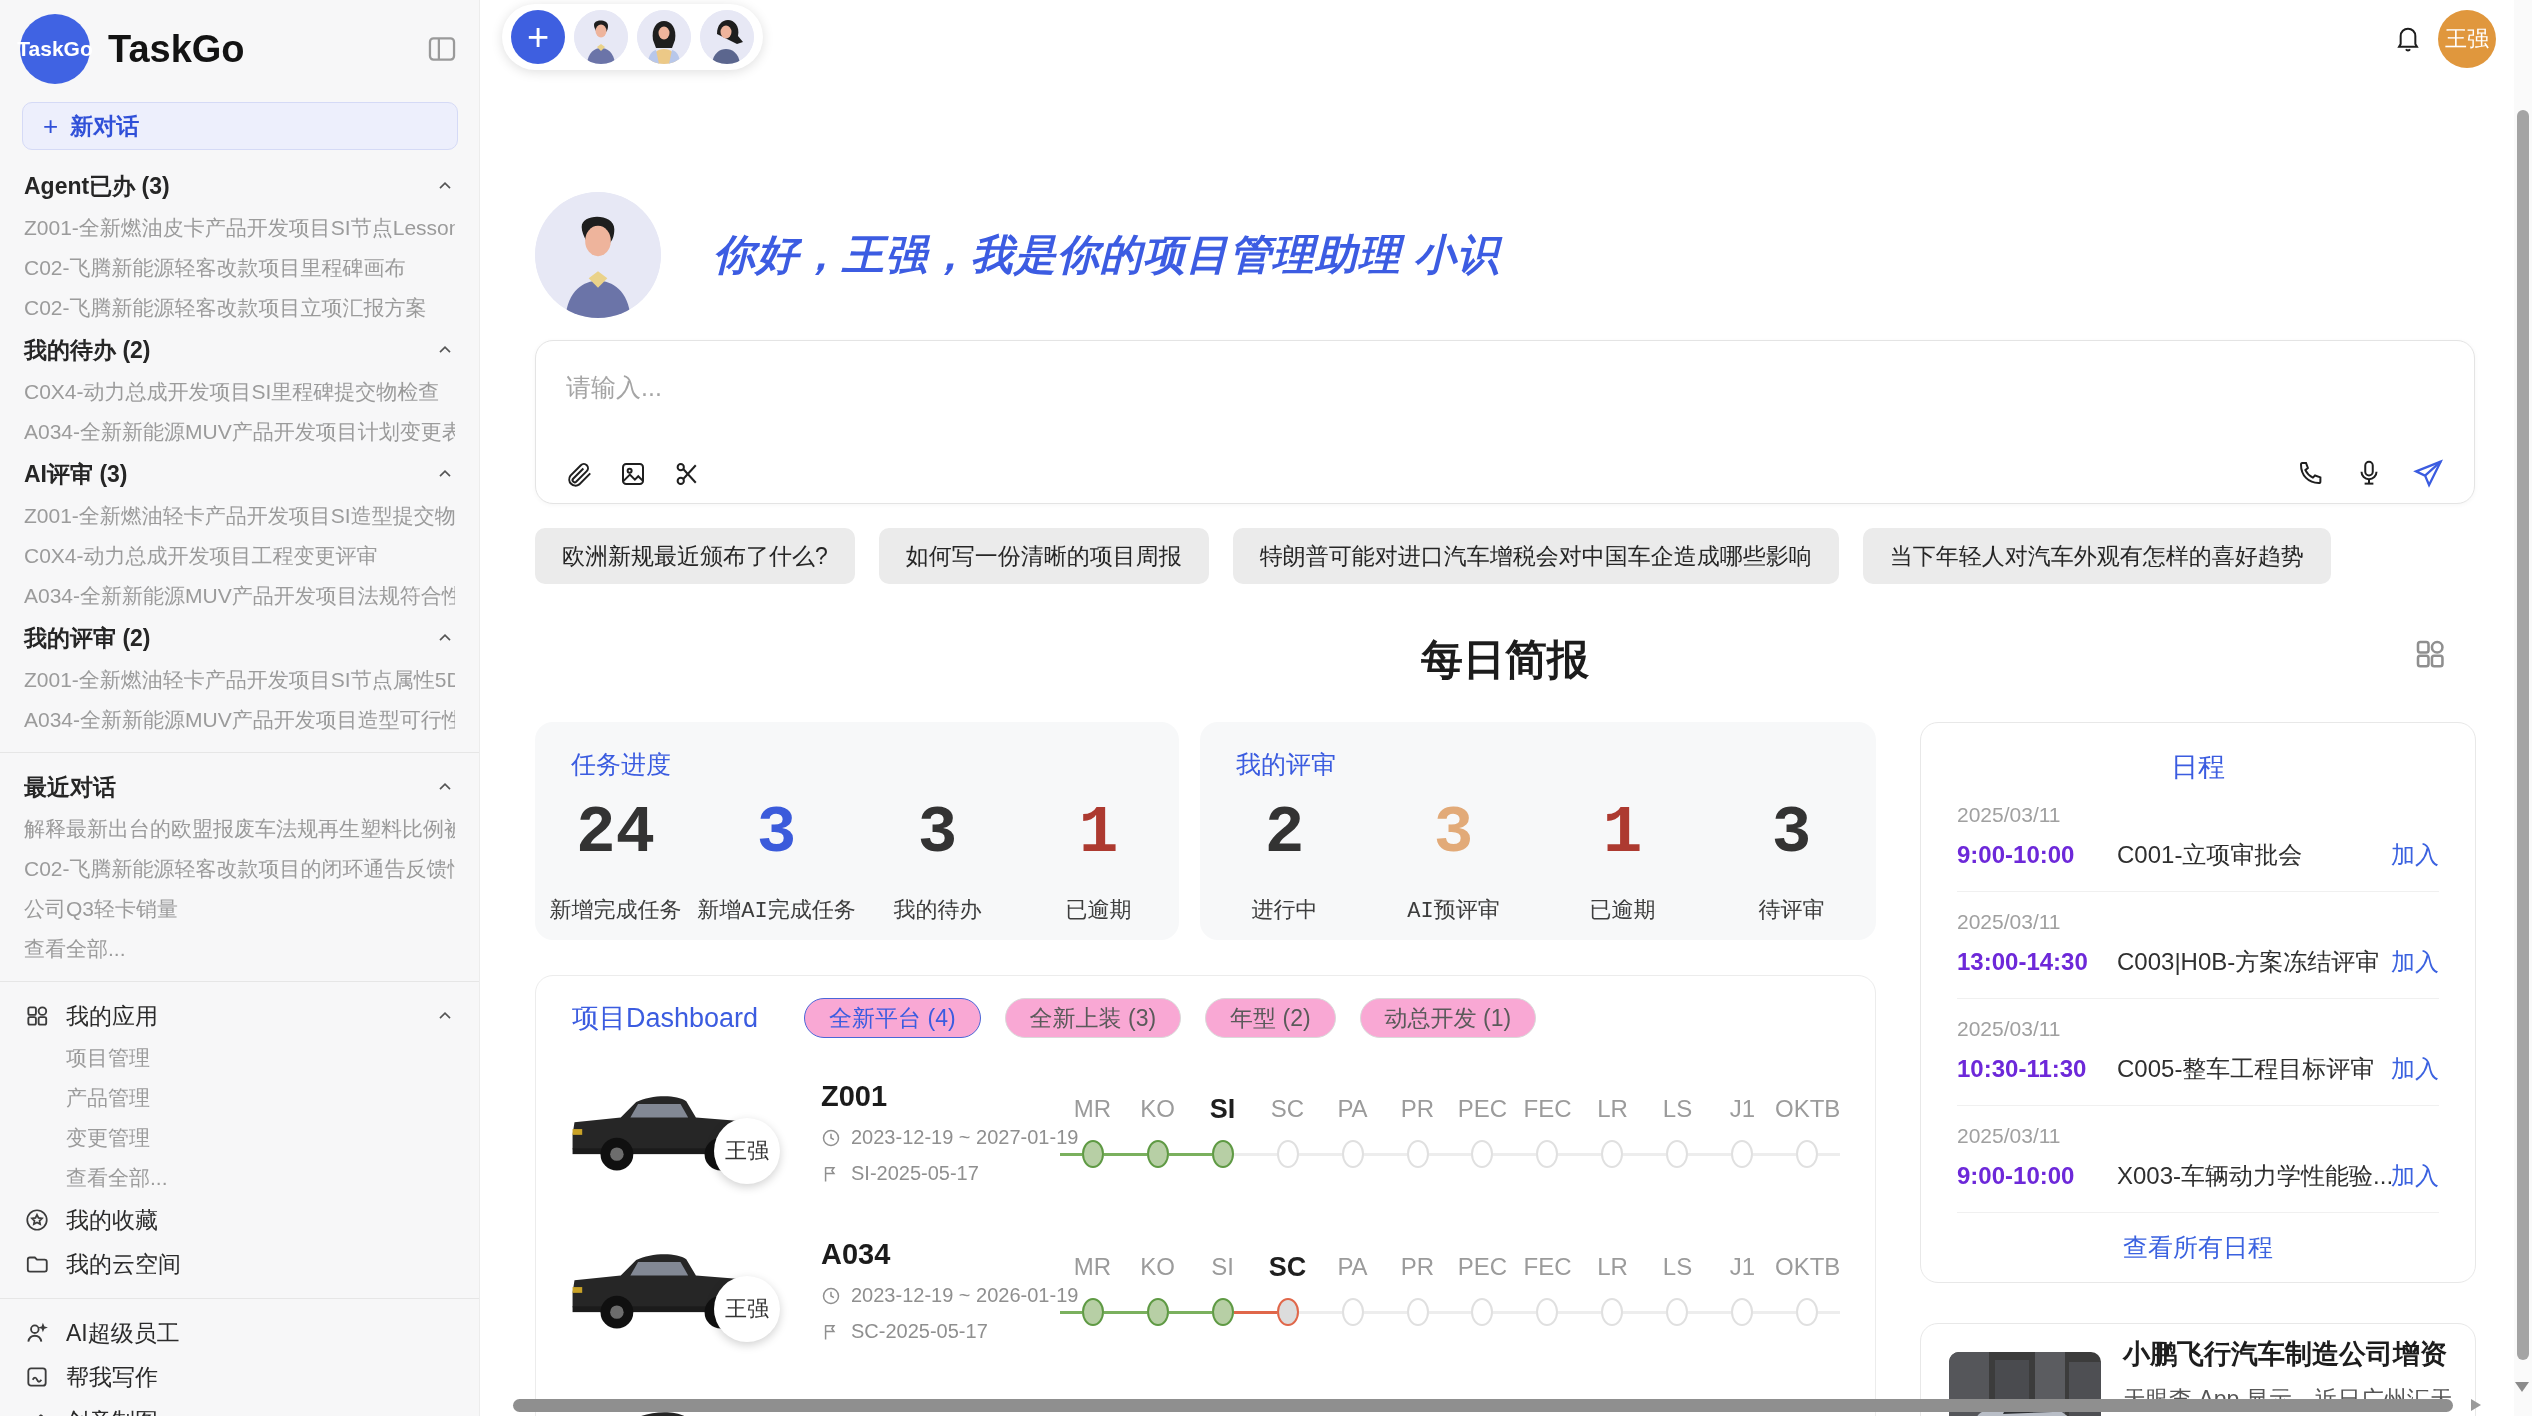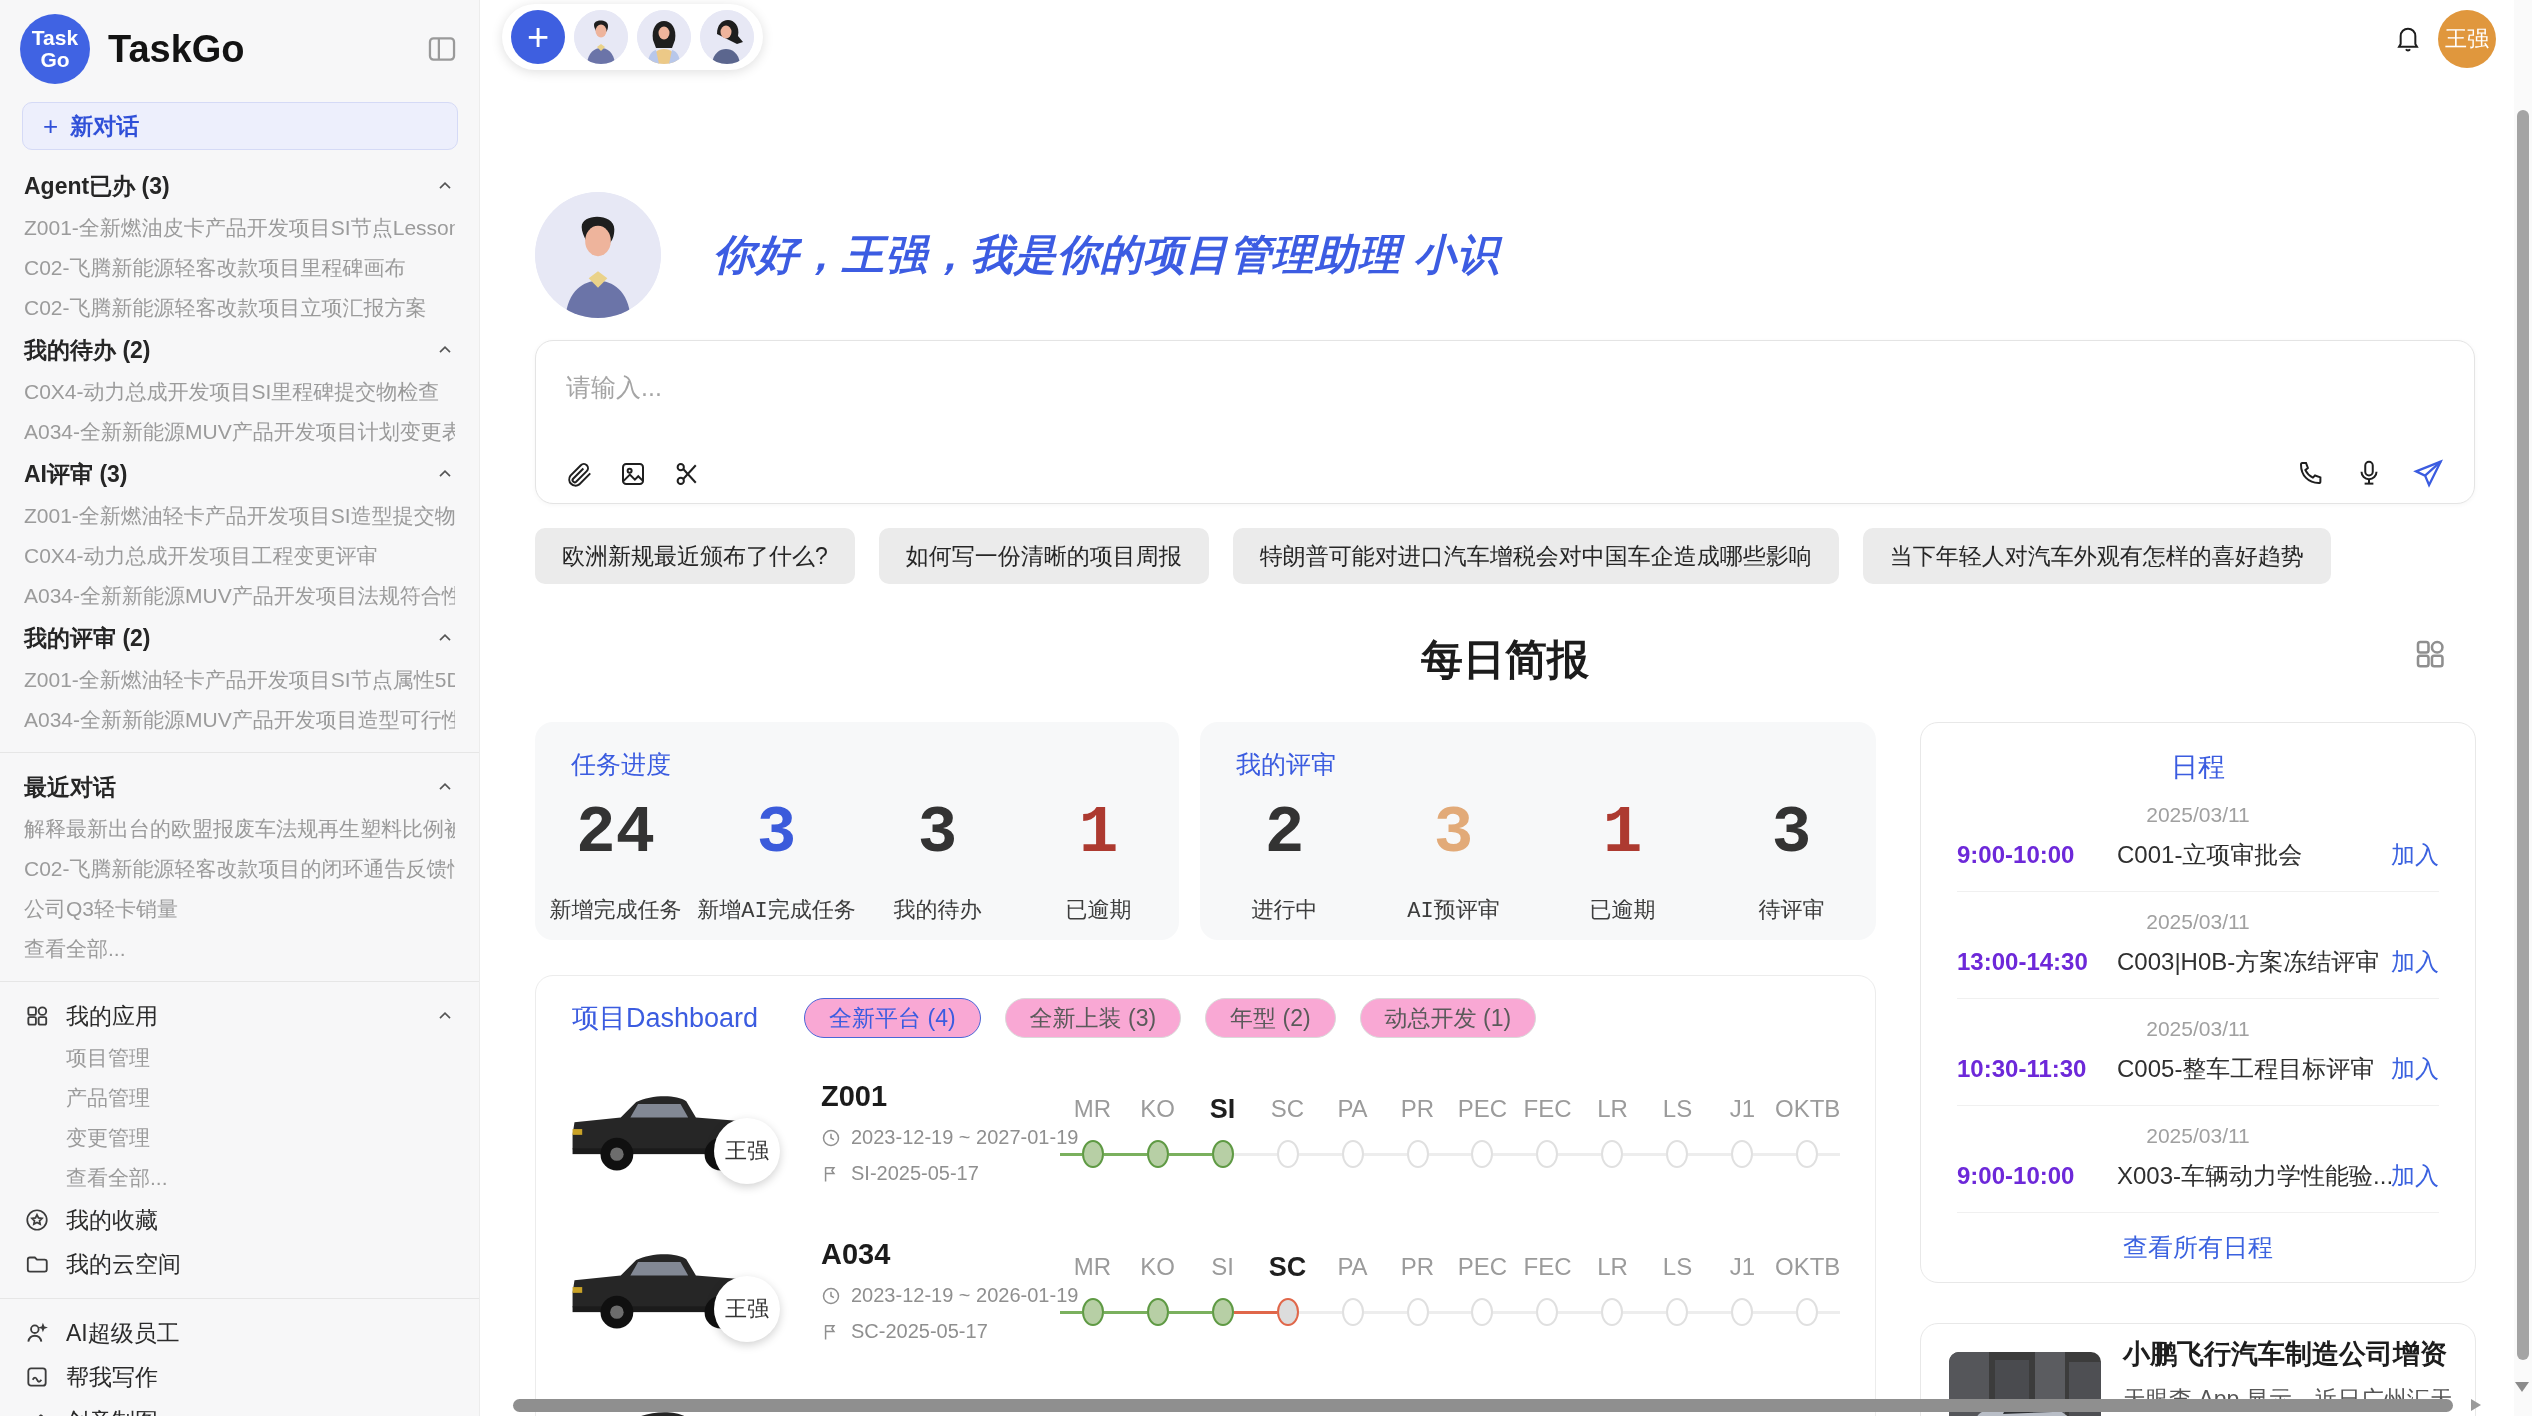--- a/index.html
+++ b/index.html
@@ -5,21 +5,21 @@
   * { margin:0; padding:0; box-sizing:border-box; }
   html,body { width:2532px; height:1416px; overflow:hidden; background:#fff;
               font-family:"Liberation Sans","DejaVu Sans",sans-serif; color:#262626; }
   body { position:relative; }
 
   
   .sidebar { position:absolute; left:0; top:0; width:480px; height:1416px;
              background:#f7f7f8; border-right:1px solid #ececec; overflow:hidden; }
   .sb-head { display:flex; align-items:center; padding:14px 20px 0 20px; }
   .logo { width:70px; height:70px; border-radius:50%; background:#4063e3; color:#fff;
-          display:flex; flex-direction:column; align-items:center; justify-content:center;
+          display:flex; flex-direction:row; align-items:center; justify-content:center;
           font-size:21px; line-height:22px; font-weight:600; flex:0 0 auto; }
   .app-title { font-size:38px; font-weight:700; color:#131313; margin-left:18px; flex:1; }
   .icon-btn { background:none; border:none; cursor:pointer; color:#9a9a9a; display:flex; }
   .new-chat { margin:18px 22px 0; height:48px; border-radius:10px; background:#edeffc;
               border:1px solid #d5daf6; color:#3050d8; font-size:23px; font-weight:600;
               display:flex; align-items:center; gap:12px; padding:0 20px; width:436px; cursor:pointer; }
   .plus-glyph { font-size:26px; font-weight:400; }
   .sb-list { padding:14px 24px 0; }
   .sb-sec { display:flex; justify-content:space-between; align-items:center; height:44px;
             font-size:23px; font-weight:600; color:#262626; cursor:pointer; }
@@ -113,21 +113,21 @@
   .conn.overdue { background:#e0674a; }
   .stub { height:3px; flex:0 0 22px; background:#ededed; }
   .stub.done { background:#7ab05e; }
 
   
   .schedule-card { position:absolute; left:1440px; top:722px; width:556px; height:561px;
                    border:1px solid #e8e8e8; border-radius:18px; background:#fff; padding:0 36px; }
   .sched-title { text-align:center; margin-top:26px; font-size:27px; color:#3b5ce0; }
   .sched-item { padding:18px 0 20px; border-bottom:1px solid #f0f0f0; }
   .sched-item.last { border-bottom:1px solid #f0f0f0; }
-  .sched-date { font-size:21px; color:#a0a0a0;text-align:center; }
+  .sched-date { font-size:21px; color:#a0a0a0; }
   .sched-row { display:flex; align-items:center; margin-top:12px; }
   .sched-time { width:160px; font-size:24px; font-weight:700; color:#6d28d9; }
   .sched-name { flex:1; font-size:24px; color:#2f2f2f; white-space:nowrap; overflow:hidden; }
   .join-link { font-size:24px; color:#3b62e0; cursor:pointer; }
   .sched-footer { text-align:center; margin-top:18px; font-size:25px; color:#3b62e0; cursor:pointer; }
 
   .news-card { position:absolute; left:1440px; top:1323px; width:556px; height:170px;
                border:1px solid #e8e8e8; border-radius:18px; background:#fff; overflow:hidden; cursor:pointer; }
   .news-thumb { position:absolute; left:28px; top:28px; width:152px; height:112px;
                 border-radius:10px; overflow:hidden; }

